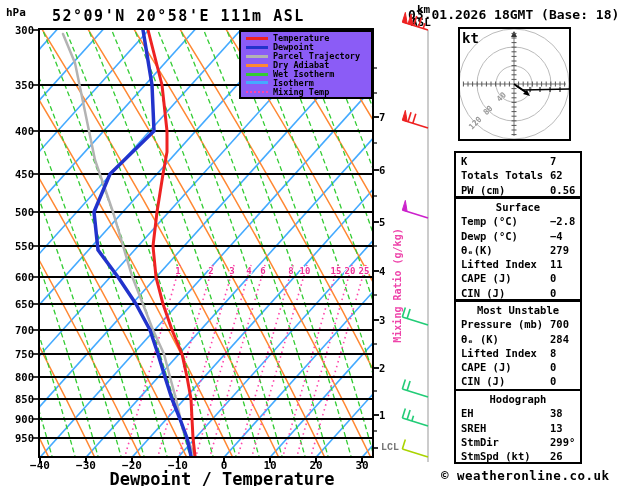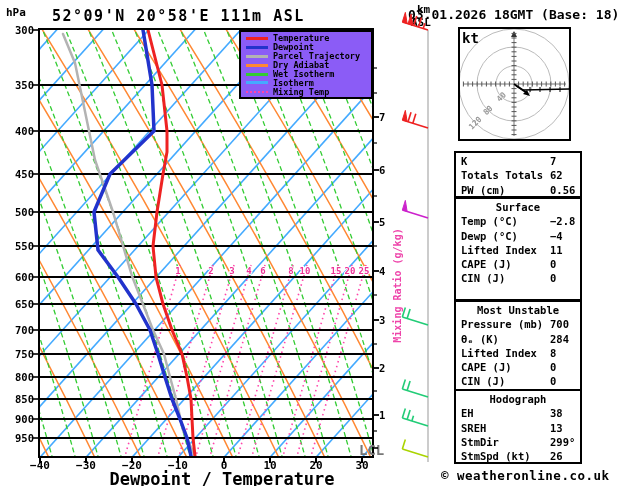--- a/index.html
+++ b/index.html
@@ -14,21 +14,21 @@
   #skewt-svg { display:block; }
   #overlay-svg { left:0; top:0; width:629px; height:486px; pointer-events:none; z-index:6; }
   #hpa-label { left:6px; top:6px; font-size:11px; }
   #page-title { left:52px; top:7px; font-size:15px; letter-spacing:1.5px; }
   #km-label { left:417px; top:3px; font-size:11px; }
   #asl-label { left:411px; top:16px; font-size:11px; }
   #date-label { left:408px; top:7px; font-size:13px; }
   .p-lbl { width:34px; text-align:right; font-size:10.5px; line-height:12px; }
   .x-lbl { width:40px; text-align:center; font-size:11px; top:459px; }
   .km-lbl { left:379px; font-size:10.5px; line-height:12px; }
-  #lcl-label { left:359px; top:442px; font-size:14px; color:#777; }
+  #lcl-label { left:381px; top:442px; font-size:10px; color:#777;font-family:Liberation Mono, monospace; }
   #x-axis-title { left:97px; top:469px; width:250px; text-align:center; font-size:17px; }
   #mr-axis-title { left:322px; top:280px; width:150px; font-size:10px; color:#ee44aa;
                    transform:rotate(-90deg); transform-origin:center; text-align:center; }
   #legend { left:239px; top:30px; width:134px; border:2px solid #000; background:#8b5cf6;
             padding:2px 3px 1px 5px; z-index:10; }
   .lg-row { display:flex; align-items:center; height:8.9px; }
   .lg-swatch { width:22px; height:0; border-top:3px solid #000; margin-right:5px; flex:none; }
   .lg-swatch.dotted { border-top-style:dotted; border-top-width:2.5px; }
   .lg-text { font-size:8.5px; white-space:nowrap; }
   #hodo-box { left:458px; top:27px; width:113px; height:114px; border:2px solid #000; background:#fff; }
@@ -380,20 +380,24 @@
     <div class="thead">Surface</div>
   <div class="trow">
         <div class="tl">Temp (°C)</div>
         <div class="tval">−2.8</div>
       </div>
       <div class="trow">
         <div class="tl">Dewp (°C)</div>
         <div class="tval">−4</div>
       </div>
       <div class="trow">
+        <div class="tl">θₑ(K)</div>
+        <div class="tval">279</div>
+      </div>
+      <div class="trow">
         <div class="tl">Lifted Index</div>
         <div class="tval">11</div>
       </div>
       <div class="trow">
         <div class="tl">CAPE (J)</div>
         <div class="tval">0</div>
       </div>
       <div class="trow">
         <div class="tl">CIN (J)</div>
         <div class="tval">0</div>

